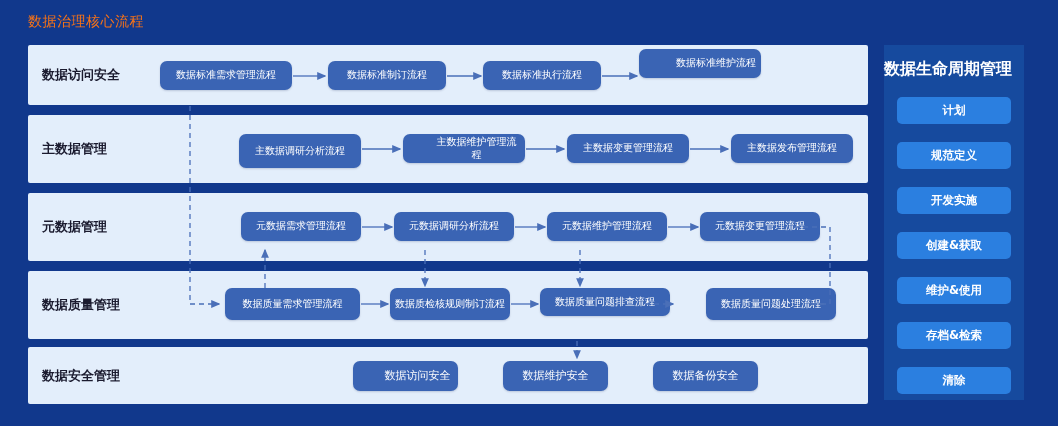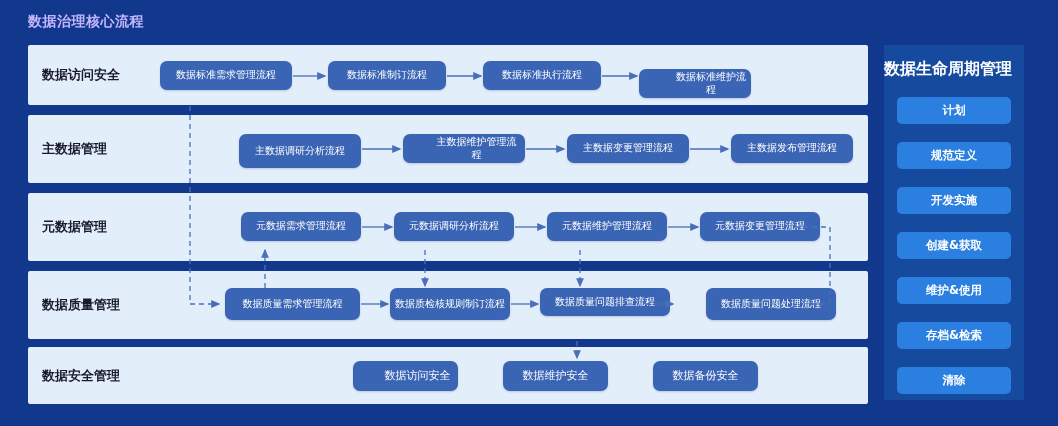--- a/index.html
+++ b/index.html
@@ -20,21 +20,21 @@
     width:174px; height:426px;
     background:#11388c;
   }
   #sidebar-inner {
     position:absolute; left:0; top:45px;
     width:140px; height:355px;
     background:#164a9e;
   }
   #board-title {
     position:absolute; left:28px; top:13px;
-    font-size:14px; font-weight:bold; color:#c4b5fd;
+    font-size:14px; font-weight:normal; color:#f97316;
     letter-spacing:.5px;
   }
   .row {
     position:absolute; left:28px;
     width:840px;
     background:#e3eefb;
     border-radius:2px;
   }
   .row-label {
     position:absolute; left:14px; top:50%;
@@ -77,21 +77,21 @@
 
 <div id="board">
 
   <div id="board-title">数据治理核心流程</div>
 
   <div class="row" style="top:45px; height:60px;">
     <div class="row-label">数据访问安全</div>
     <div class="node" style="left:132px; top:16px; width:132px; height:29px;">数据标准需求管理流程</div>
     <div class="node" style="left:300px; top:16px; width:118px; height:29px;">数据标准制订流程</div>
     <div class="node" style="left:455px; top:16px; width:118px; height:29px;">数据标准执行流程</div>
-    <div class="node" style="left:611px; top:24px; width:112px; height:29px;padding-left:36px;">数据标准维护流程</div>
+    <div class="node" style="left:611px; top:4px; width:122px; height:29px;padding-left:36px;">数据标准维护流程</div>
   </div>
 
   <div class="row" style="top:115px; height:68px;">
     <div class="row-label">主数据管理</div>
     <div class="node" style="left:211px; top:19px; width:122px; height:34px;">主数据调研分析流程</div>
     <div class="node" style="left:375px; top:19px; width:122px; height:29px;padding-left:29px;">主数据维护管理流程</div>
     <div class="node" style="left:539px; top:19px; width:122px; height:29px;">主数据变更管理流程</div>
     <div class="node" style="left:703px; top:19px; width:122px; height:29px;">主数据发布管理流程</div>
   </div>
 

